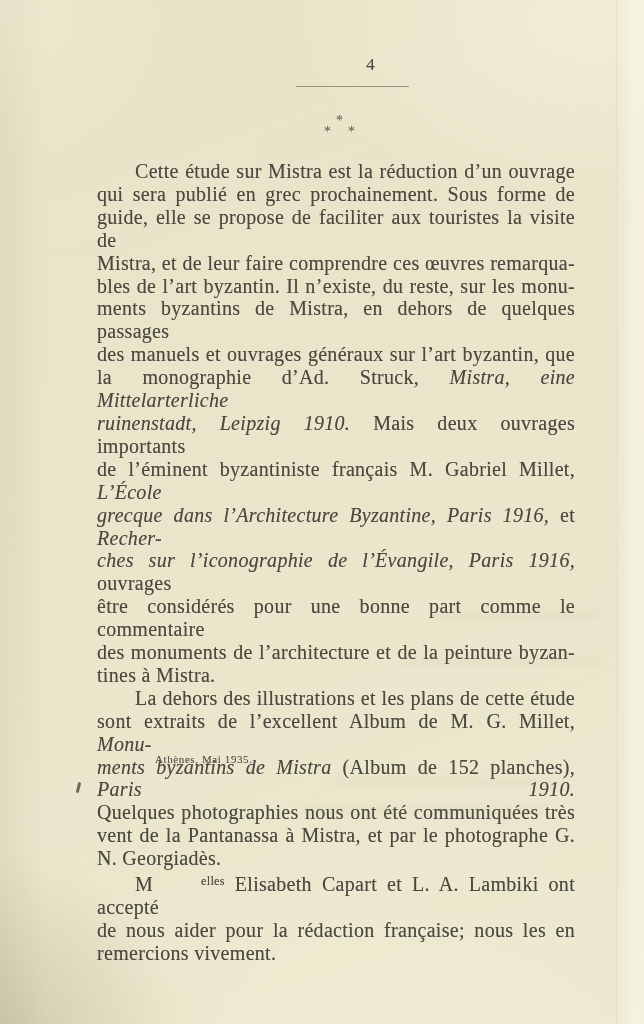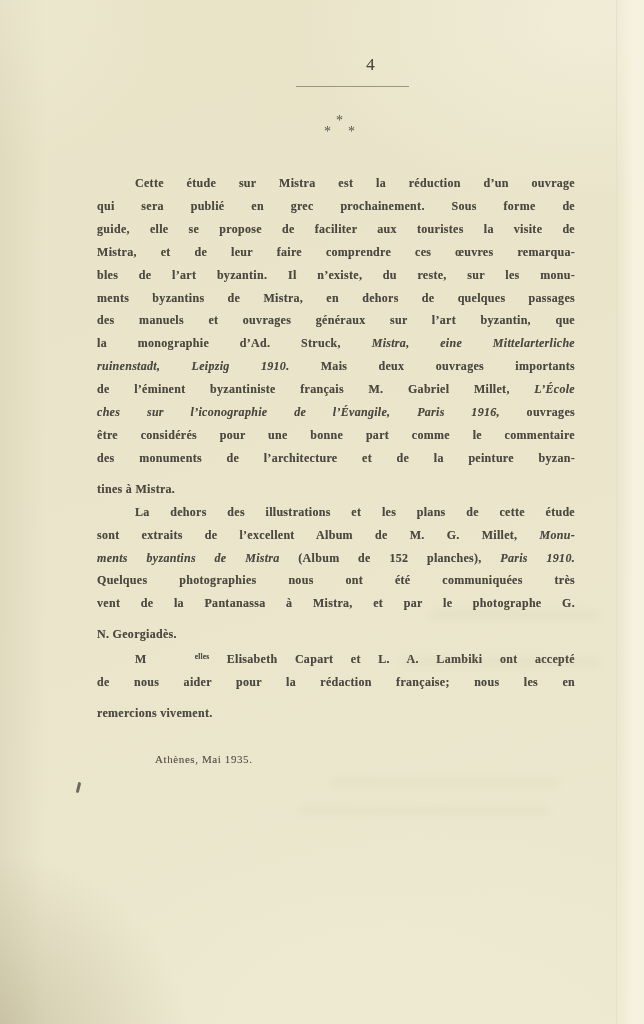--- a/index.html
+++ b/index.html
@@ -32,29 +32,28 @@
     position:absolute;left:296px;top:86px;width:113px;height:1px;
     background:#8d8871;opacity:.85;
   }
   .asterism{position:absolute;left:322px;top:114px;width:40px;height:28px;
     color:#56534a;font-size:14px;}
   .asterism span{position:absolute;line-height:1;}
   .ast-top{left:14px;top:0;}
   .ast-left{left:2px;top:11px;}
   .ast-right{left:26px;top:11px;}
   .text-block{
-    position:absolute;left:97px;top:172px;width:478px;
-    font-size:12px;line-height:22.9px;color:#4b4840;
+    position:absolute;left:97px;top:160px;width:478px;
+    font-size:20px;line-height:22.9px;color:#4b4840;
     letter-spacing:.3px;
     text-shadow:0 0 .6px rgba(75,70,60,.45);
-    font-weight:bold;
   }
   .tline{text-align:justify;text-align-last:justify;}
   .tline.indent{text-indent:38px;}
-  .tline.pend{text-align-last:left;margin-top:8px;}
+  .tline.pend{text-align-last:left;}
   .it{font-style:italic;margin-top:22px;}
   .sup{font-size:.62em;vertical-align:.5em;letter-spacing:.2px;margin-left:48px;}
   .colophon{
     position:absolute;left:155px;top:753px;
     font-size:11px;color:#55524a;letter-spacing:.6px;
     text-shadow:0 0 .5px rgba(80,75,65,.4);
   }
   .ink-mark{
     position:absolute;left:77px;top:782px;width:3px;height:11px;
     background:#4f4b3e;border-radius:2px;transform:rotate(14deg);opacity:.8;
@@ -83,20 +82,21 @@
       <div class="tline indent"><span>Cette étude sur Mistra est la réduction d’un ouvrage</span></div>
       <div class="tline"><span>qui sera publié en grec prochainement. Sous forme de</span></div>
       <div class="tline"><span>guide, elle se propose de faciliter aux touristes la visite de</span></div>
       <div class="tline"><span>Mistra, et de leur faire comprendre ces œuvres remarqua-</span></div>
       <div class="tline"><span>bles de l’art byzantin. Il n’existe, du reste, sur les monu-</span></div>
       <div class="tline"><span>ments byzantins de Mistra, en dehors de quelques passages</span></div>
       <div class="tline"><span>des manuels et ouvrages généraux sur l’art byzantin, que</span></div>
       <div class="tline"><span>la monographie d’Ad. Struck, </span><span class="it">Mistra, eine Mittelarterliche</span></div>
       <div class="tline"><span class="it">ruinenstadt, Leipzig 1910.</span><span> Mais deux ouvrages importants</span></div>
       <div class="tline"><span>de l’éminent byzantiniste français M. Gabriel Millet, </span><span class="it">L’École</span></div>
+      <div class="tline"><span class="it">grecque dans l’Architecture Byzantine, Paris 1916,</span><span> et </span><span class="it">Recher-</span></div>
       <div class="tline"><span class="it">ches sur l’iconographie de l’Évangile, Paris 1916,</span><span> ouvrages</span></div>
       <div class="tline"><span>être considérés pour une bonne part comme le commentaire</span></div>
       <div class="tline"><span>des monuments de l’architecture et de la peinture byzan-</span></div>
       <div class="tline pend"><span>tines à Mistra.</span></div>
       <div class="tline indent"><span>La dehors des illustrations et les plans de cette étude</span></div>
       <div class="tline"><span>sont extraits de l’excellent Album de M. G. Millet, </span><span class="it">Monu-</span></div>
       <div class="tline"><span class="it">ments byzantins de Mistra </span><span>(Album de 152 planches), </span><span class="it">Paris 1910.</span></div>
       <div class="tline"><span>Quelques photographies nous ont été communiquées très</span></div>
       <div class="tline"><span>vent de la Pantanassa à Mistra, et par le photographe G.</span></div>
       <div class="tline pend"><span>N. Georgiadès.</span></div>

